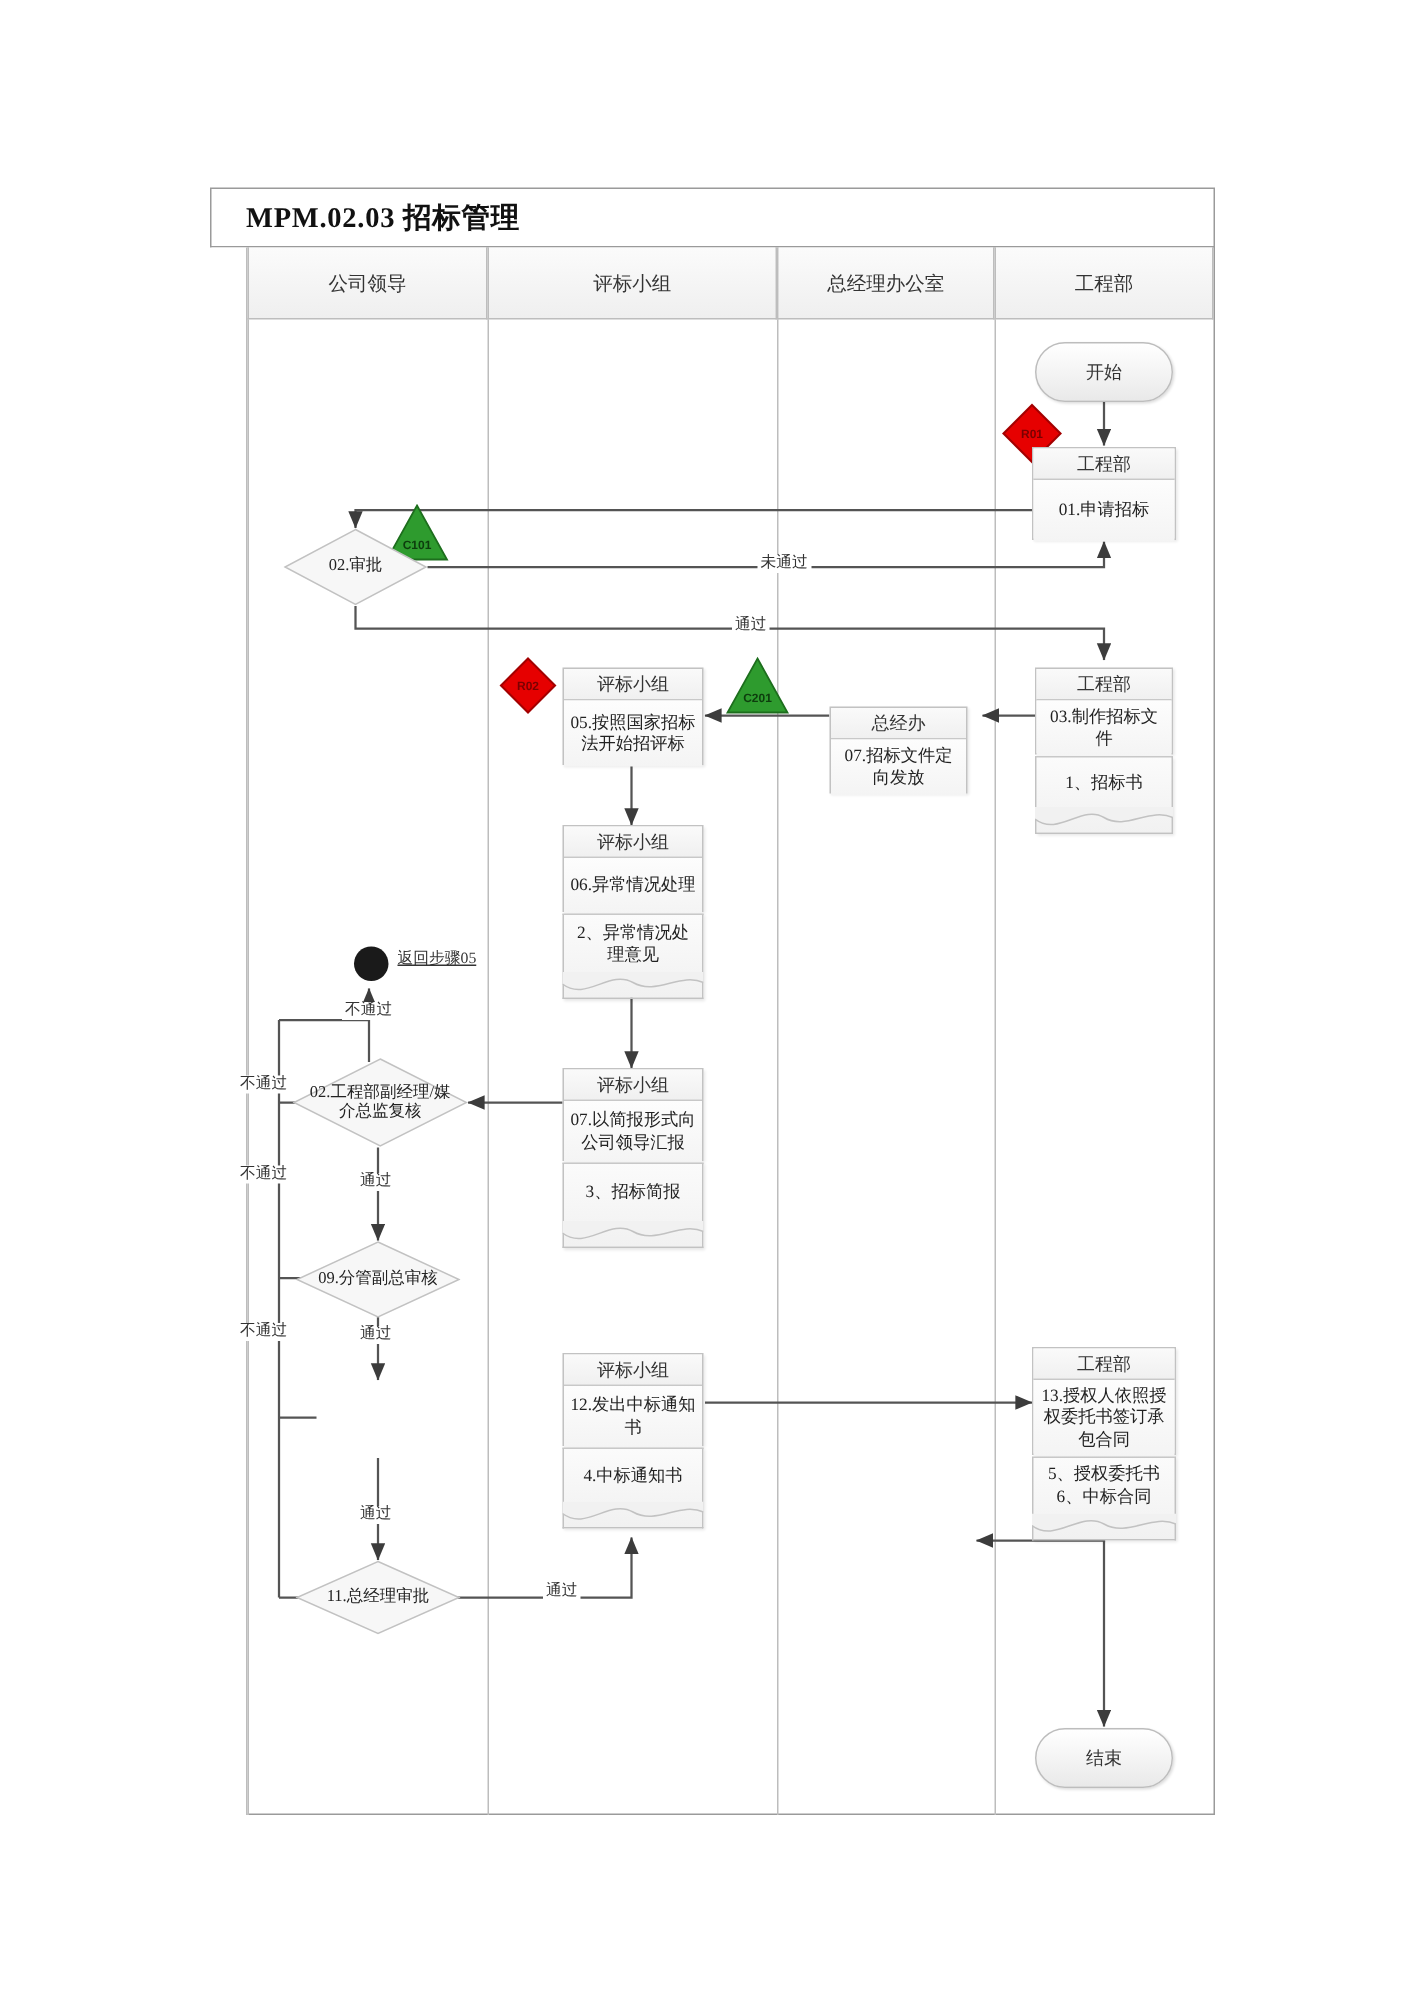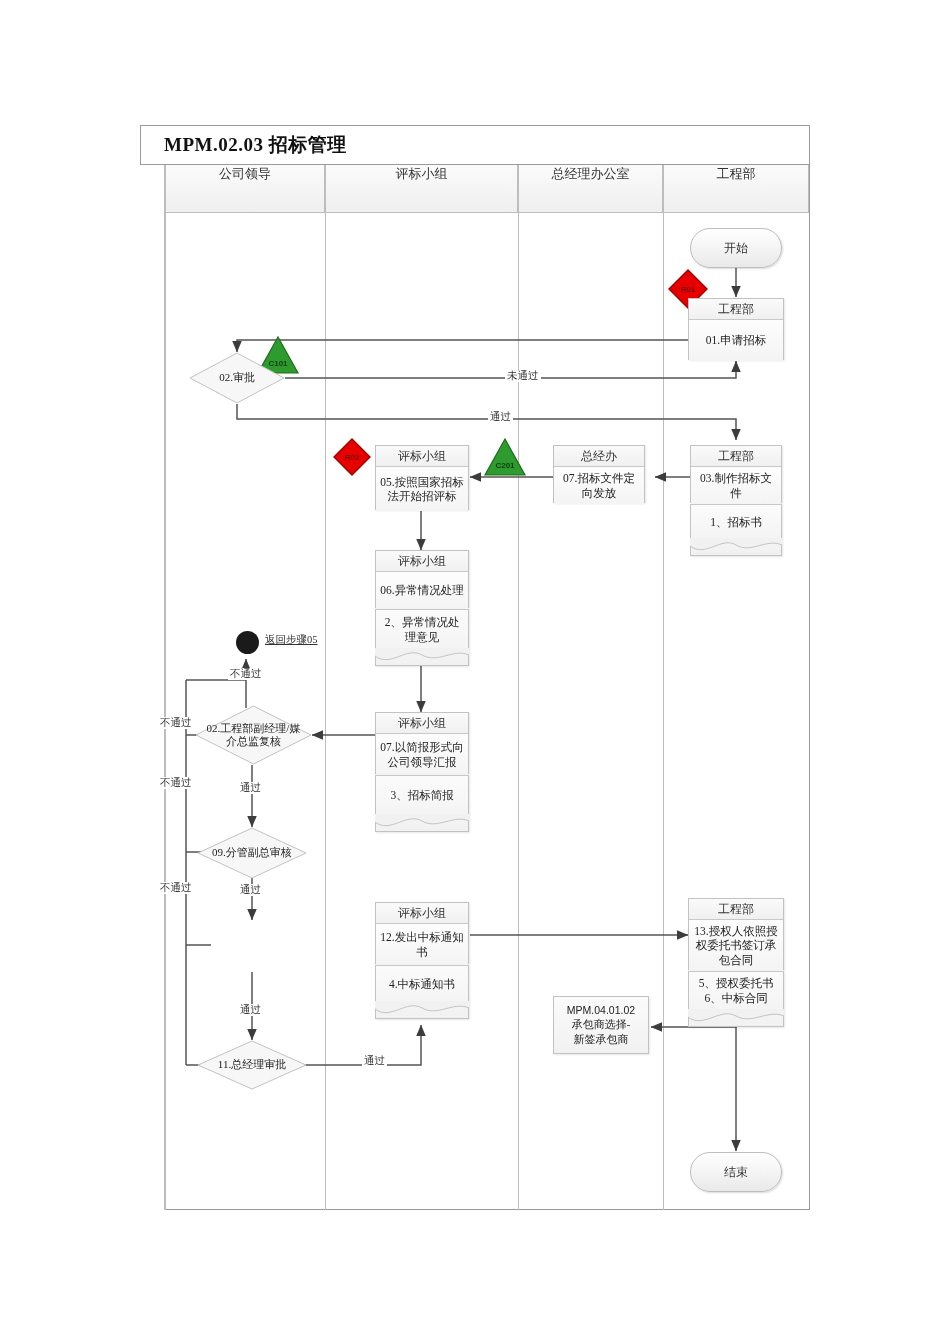--- a/index.html
+++ b/index.html
@@ -26,21 +26,21 @@
     font-family:"Liberation Serif","DejaVu Serif",serif;color:#111;
     white-space:nowrap;
   }
 
   
   .lane-head{
     position:absolute;top:165px;height:48px;
     box-sizing:border-box;
     background:linear-gradient(180deg,#fbfbfb 0%,#efefef 100%);
     border:1px solid #bdbdbd;border-top:none;
-    display:flex;align-items:flex-start;justify-content:center;
+    display:flex;align-items:center;justify-content:center;
     font-size:13px;color:#333;
   }
   .gutter{
     position:absolute;left:140px;top:165px;width:25px;height:1045px;
     border-right:1px solid #bdbdbd;box-sizing:border-box;background:#fff;
   }
   .lane-body{
     position:absolute;top:213px;height:997px;
     border-left:1px solid #bdbdbd;box-sizing:border-box;
   }
@@ -267,21 +267,21 @@
     <div class="bd" style="height:44px;">05.按照国家招标法开始招评标</div>
   </div>
 
   <div class="ctrl" style="left:483px;top:437px;width:44px;height:40px;">
     <svg width="44" height="40" viewBox="0 0 44 40">
       <polygon points="22,2 42,38 2,38" fill="#2e9b2e" stroke="#1d6e1d" stroke-width="1.2"></polygon>
     </svg>
     <span class="cl">C201</span>
   </div>
 
-  <div class="node proc" style="left:553px;top:445px;width:92px;height:58px;">
+  <div class="node proc" style="left:553px;top:471px;width:92px;height:58px;">
     <div class="hd">总经办</div>
     <div class="bd" style="height:37px;">07.招标文件定向发放</div>
   </div>
 
   <div class="node proc" style="left:690px;top:445px;width:92px;height:58px;">
     <div class="hd">工程部</div>
     <div class="bd" style="height:37px;">03.制作招标文件</div>
     <div class="docpart" style="top:58px;height:52px;">
       <div class="dtext">1、招标书</div>
       <svg class="wave" viewBox="0 0 94 18" preserveAspectRatio="none">
@@ -366,23 +366,18 @@
     <div class="docpart" style="top:72px;height:56px;">
       <div class="dtext" style="white-space:pre-line;">5、授权委托书
 6、中标合同</div>
       <svg class="wave" viewBox="0 0 98 18" preserveAspectRatio="none">
         <path d="M0,0 L0,8 C16,20 33,-2 49,7 C65,16 82,0 98,7 L98,0 z" fill="#f1f1f1" stroke="none"></path>
         <path d="M0,8 C16,20 33,-2 49,7 C65,16 82,0 98,7" fill="none" stroke="#c2c2c2" stroke-width="1"></path>
       </svg>
     </div>
   </div>
 
-  <div class="node refbox" style="left:553px;top:996px;width:96px;height:58px;">
-    <span class="rcode">MPM.04.01.02</span>
-    <span>承包商选择-</span>
-    <span>新签承包商</span>
-  </div>
 
   <div class="node term" style="left:690px;top:1152px;width:92px;height:40px;">
     <span>结束</span>
   </div>
 
 </div>
 
 </body></html>

